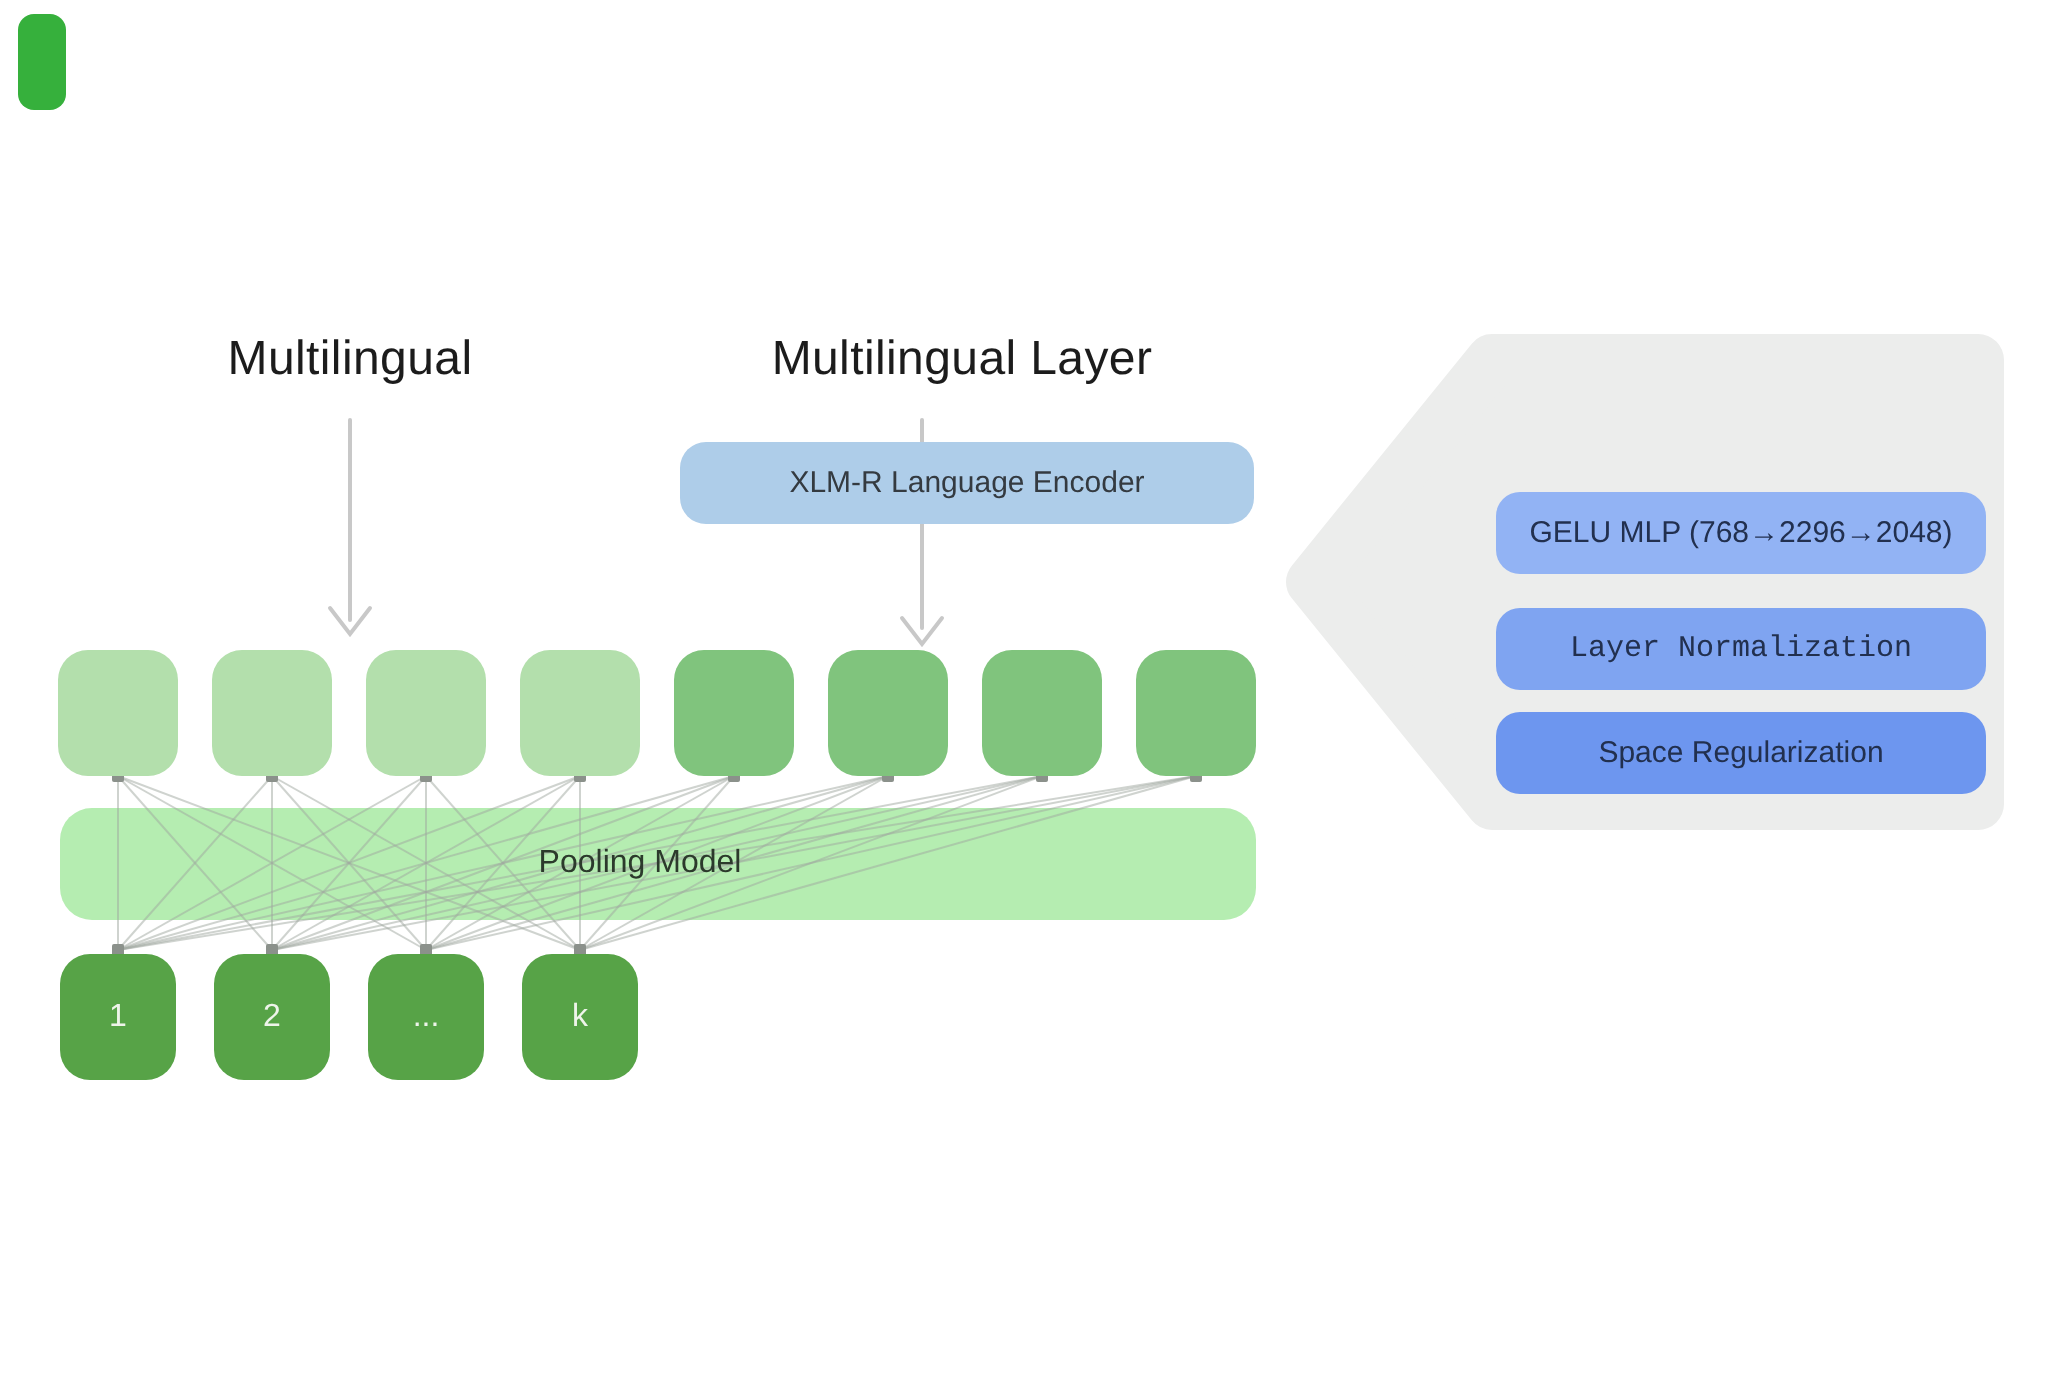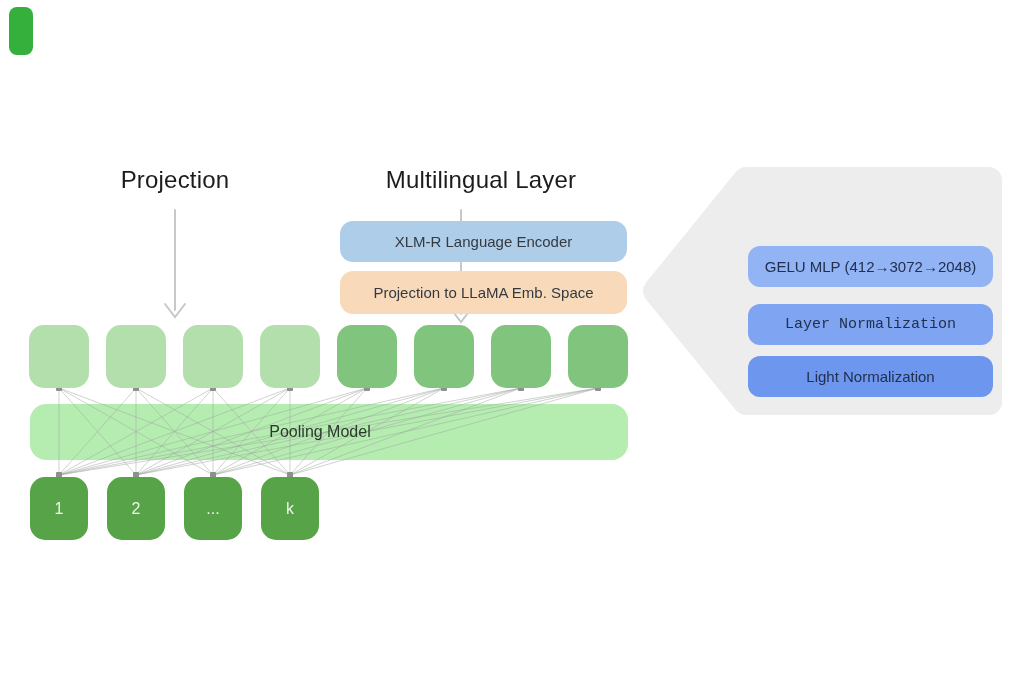--- a/index.html
+++ b/index.html
@@ -75,21 +75,21 @@
   .p3{top:304px;background:var(--pill-blue-3);font-family:Liberation Mono, monospace;}
   .p4{top:356px;background:var(--pill-blue-4);}
 </style>
 </head>
 <body>
 
 <div class="stage">
 
   <div class="abs corner-accent"></div>
 
-  <div class="abs heading h-instruction">Projection</div>
+  <div class="abs heading h-instruction">Multilingual</div>
   <div class="abs heading h-multilingual">Multilingual Layer</div>
 
   <div class="abs bar"></div>
 
   <svg class="abs overlay" width="1024" height="687" viewBox="0 0 1024 687" xmlns="http://www.w3.org/2000/svg">
 
     <polygon class="callout-shape" points="656,291 746,180 989,180 989,402 746,402"></polygon>
 
     <g>
       <line class="arrow" x1="175" y1="210" x2="175" y2="310"></line>
@@ -143,35 +143,34 @@
         <rect x="518" y="385" width="6" height="6" rx="1" class="net-dot"></rect>
         <rect x="595" y="385" width="6" height="6" rx="1" class="net-dot"></rect>
         <rect x="56" y="472" width="6" height="6" rx="1" class="net-dot"></rect>
         <rect x="133" y="472" width="6" height="6" rx="1" class="net-dot"></rect>
         <rect x="210" y="472" width="6" height="6" rx="1" class="net-dot"></rect>
         <rect x="287" y="472" width="6" height="6" rx="1" class="net-dot"></rect>
       </g>
   </svg>
 
   <div class="abs stack-box encoder-box">XLM-R Language Encoder</div>
-  <div class="abs stack-box projection-box">Projection to LLaMA Emb. Space</div>
 
   <div class="abs sq light s1"></div>
   <div class="abs sq light s2"></div>
   <div class="abs sq light s3"></div>
   <div class="abs sq light s4"></div>
   <div class="abs sq dark s5"></div>
   <div class="abs sq dark s6"></div>
   <div class="abs sq dark s7"></div>
   <div class="abs sq dark s8"></div>
 
   <div class="abs bar-label">Pooling Model</div>
 
   <div class="abs token t1">1</div>
   <div class="abs token t2">2</div>
   <div class="abs token t3">...</div>
   <div class="abs token t4">k</div>
 
-  <div class="abs pill p2">GELU MLP (412→3072→2048)</div>
+  <div class="abs pill p2">GELU MLP (768→2296→2048)</div>
   <div class="abs pill p3">Layer Normalization</div>
-  <div class="abs pill p4">Light Normalization</div>
+  <div class="abs pill p4">Space Regularization</div>
 
 </div>
 
 </body></html>

